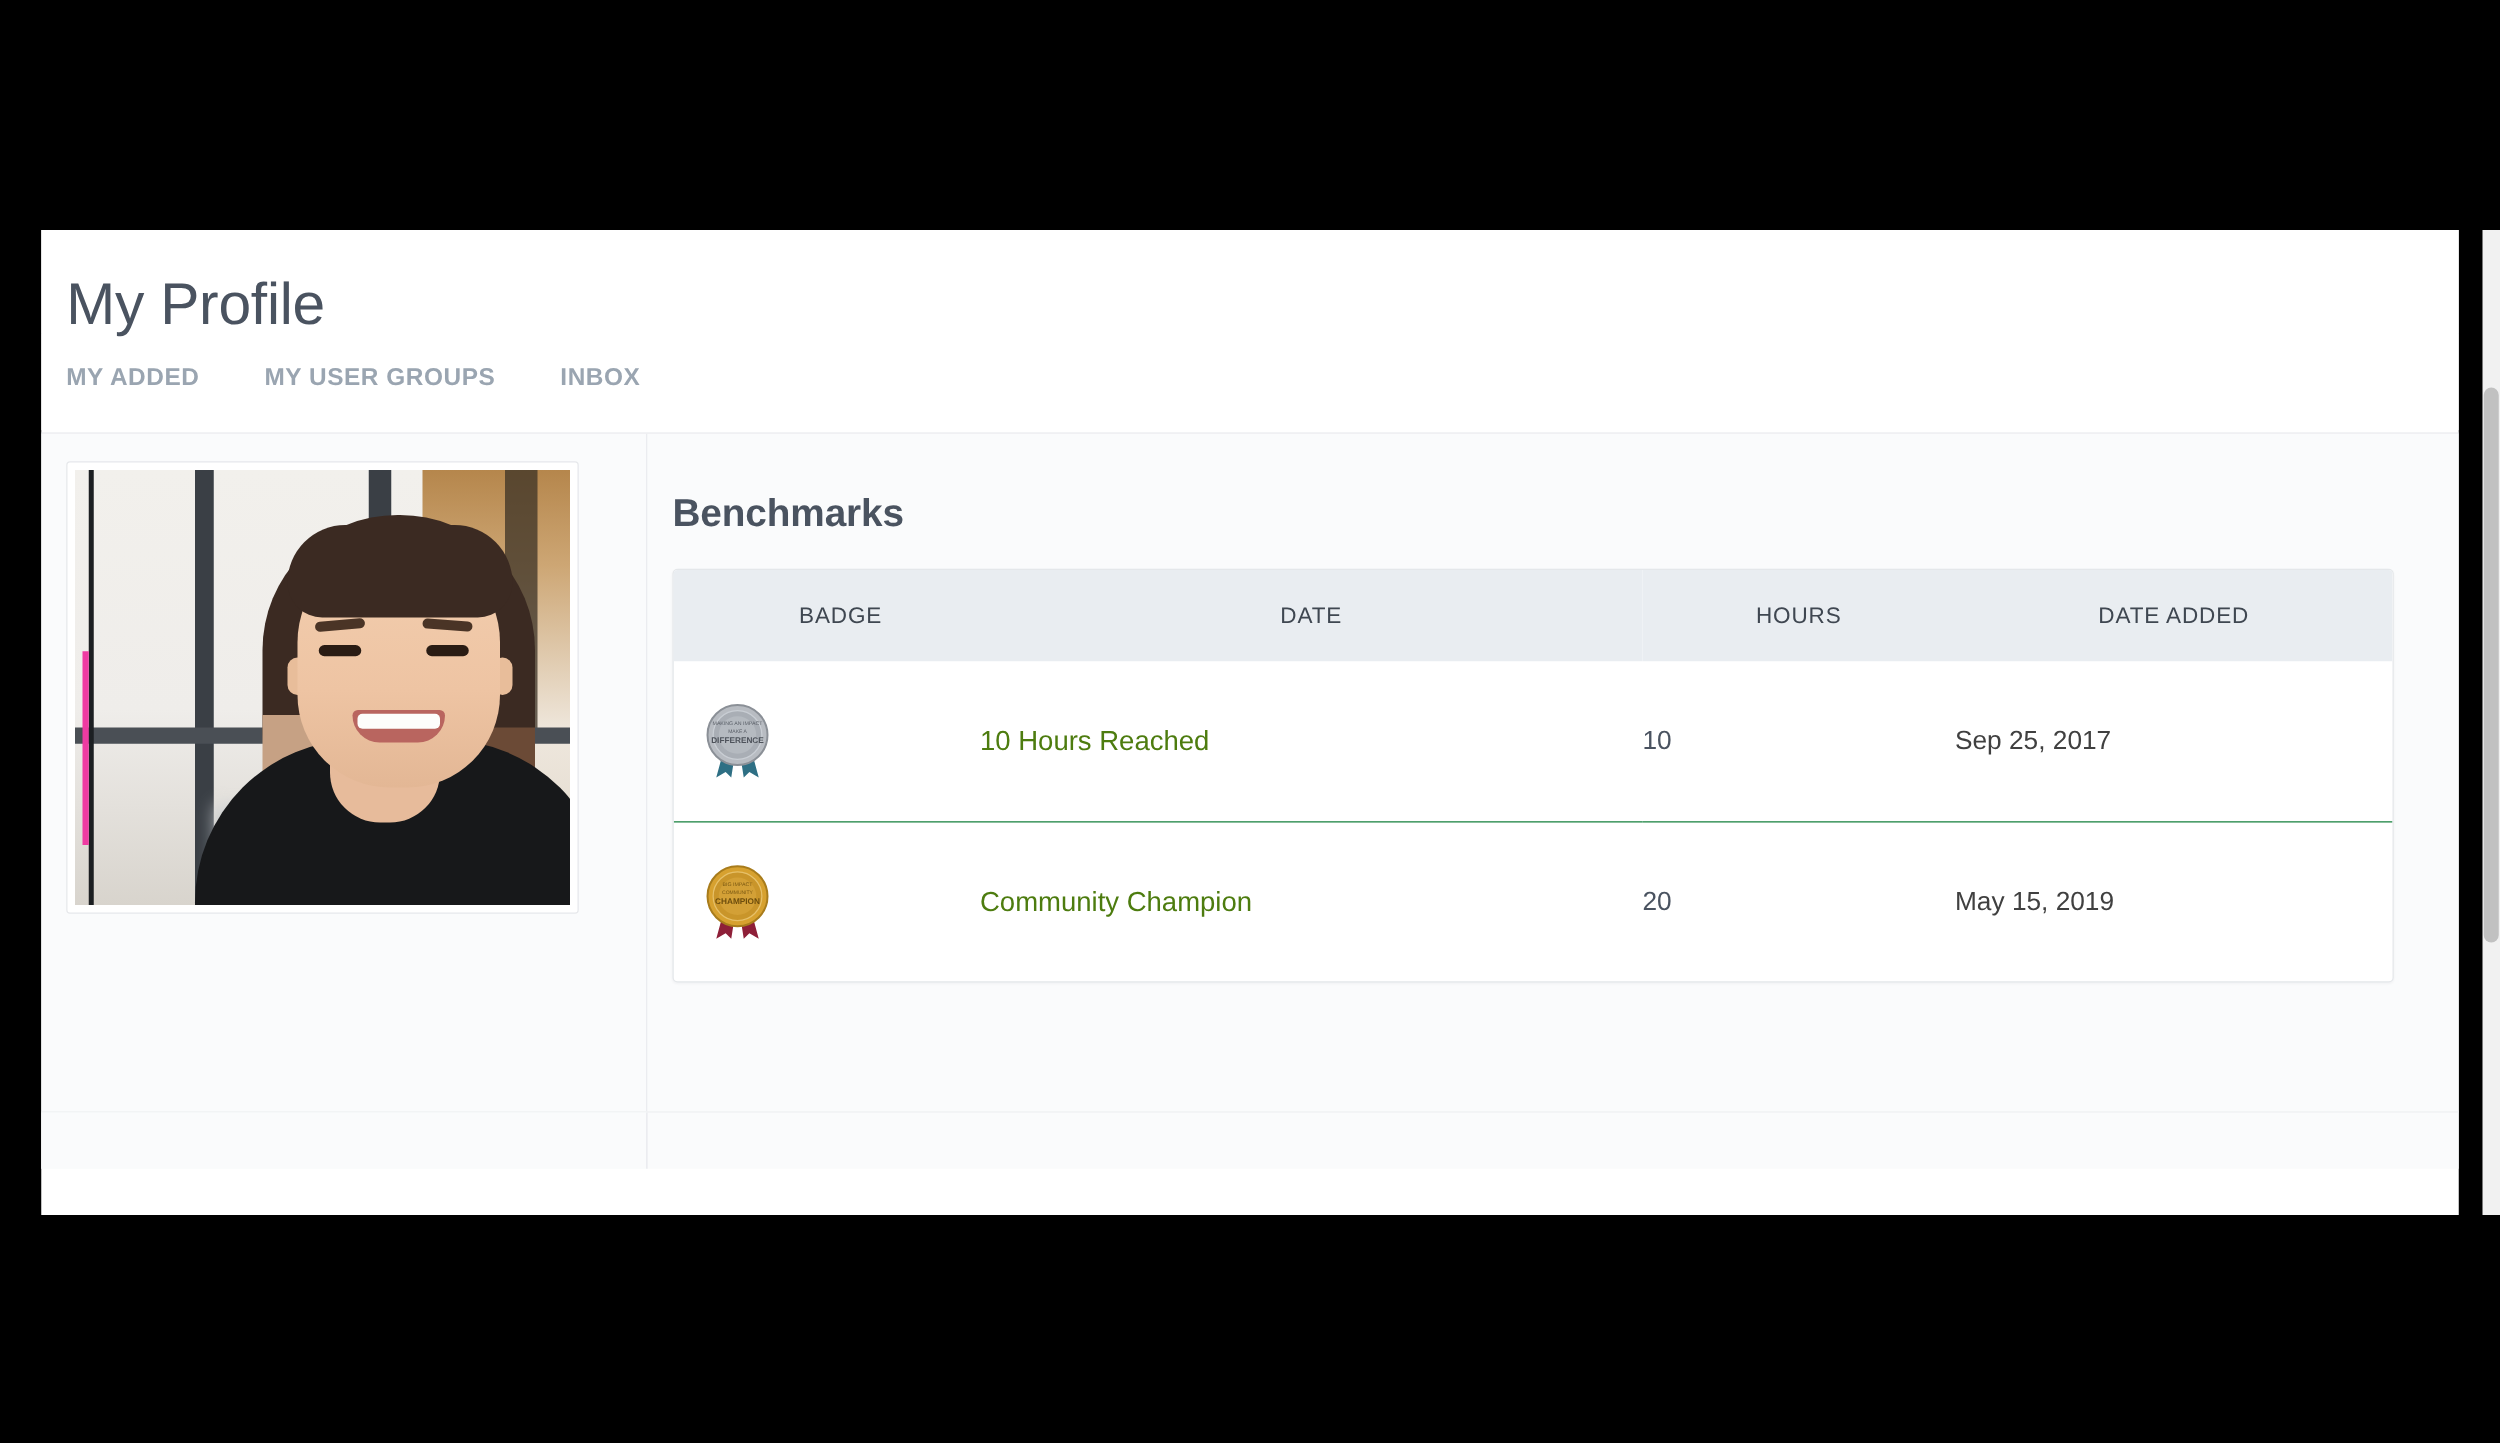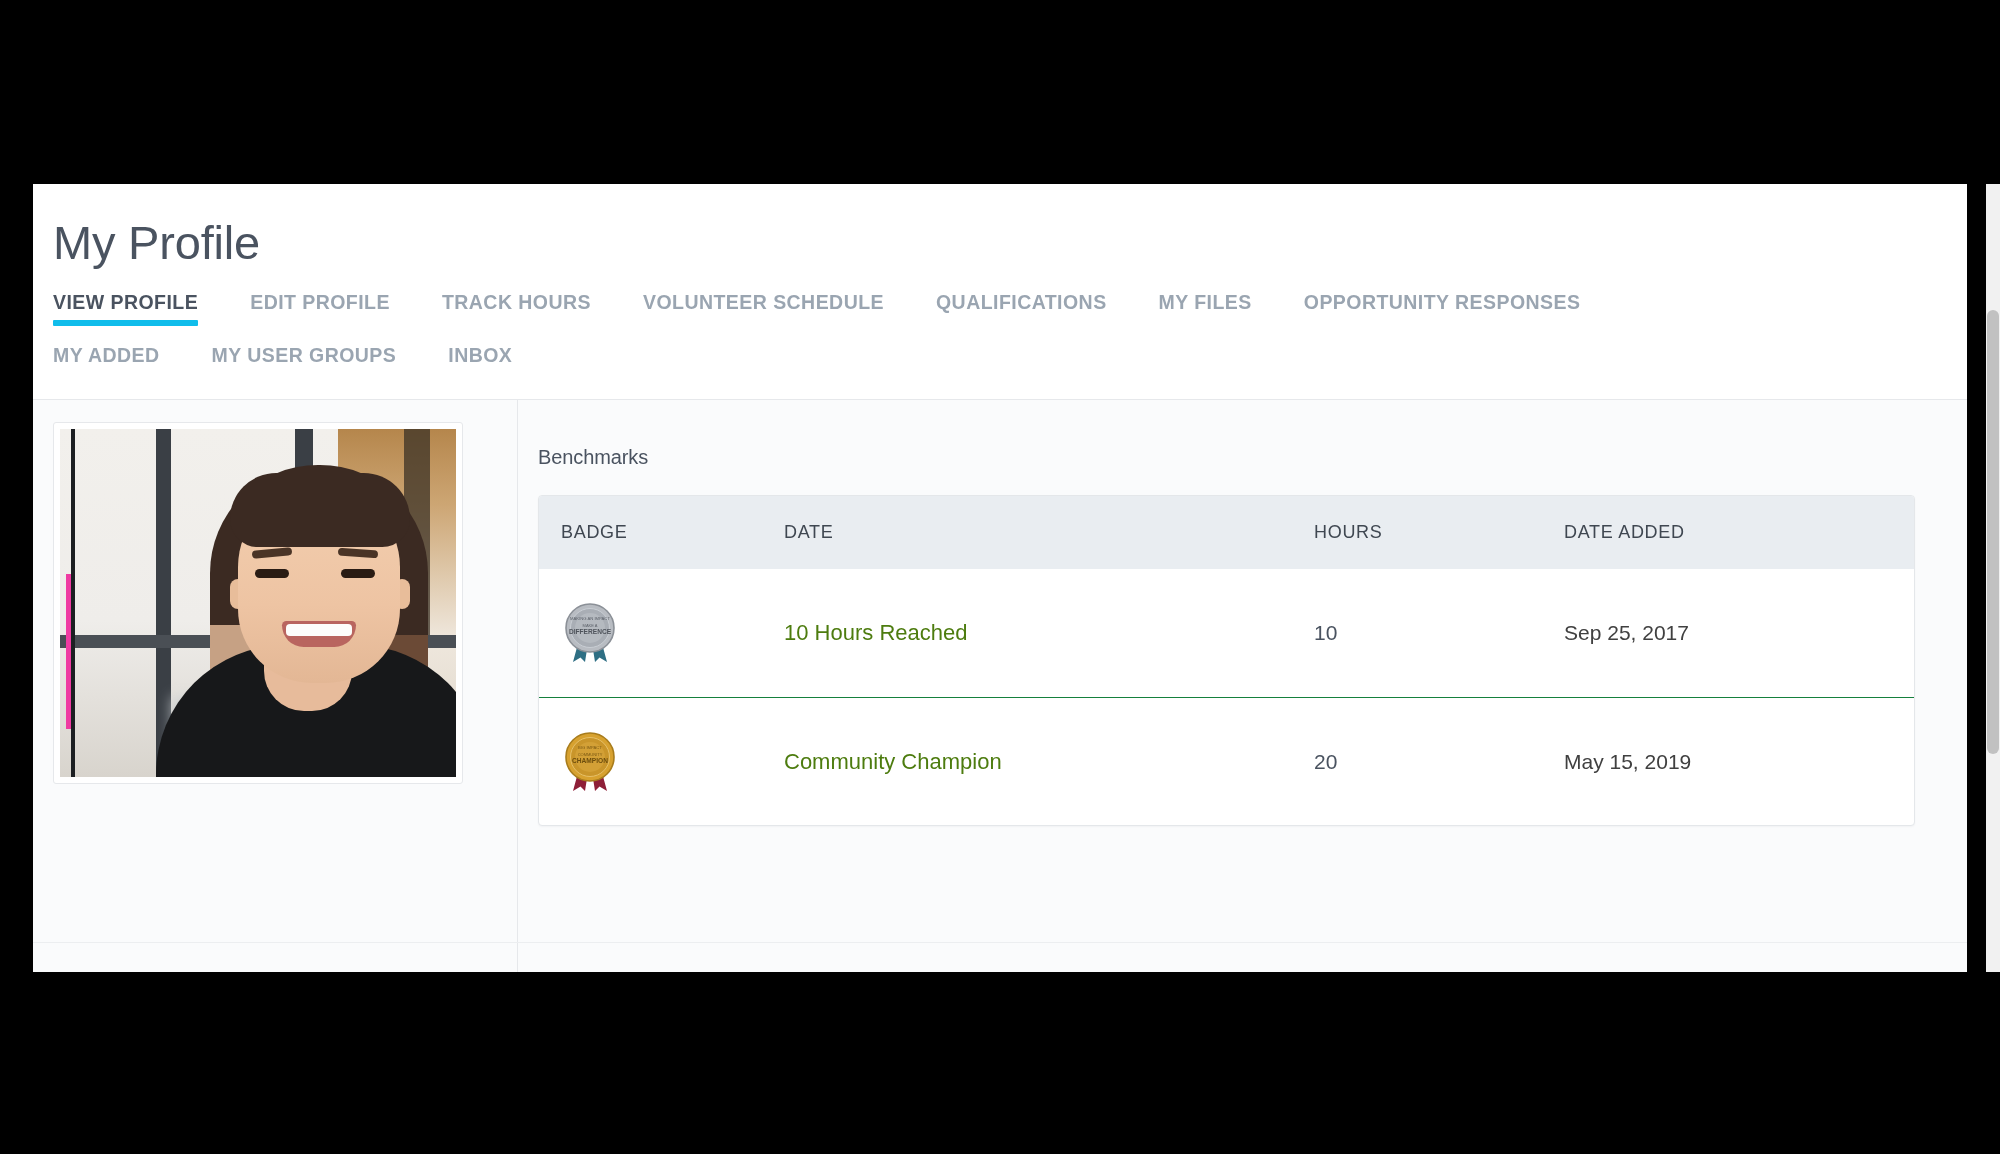--- a/index.html
+++ b/index.html
@@ -229,42 +229,42 @@
   }
   .photo .ear-l, .photo .ear-r {
     position: absolute; top: 150px; width: 16px; height: 30px;
     background: #e8bd9a; border-radius: 8px;
   }
   .photo .ear-l { left: 170px; }
   .photo .ear-r { left: 334px; }
 
   
   .section-title {
-    font-size: 20px;
-    font-weight: 400;
+    font-size: 31px;
+    font-weight: 700;
     color: #4a5360;
     margin-bottom: 26px;
     letter-spacing: -0.1px;
   }
 
   .table-card {
     background: #ffffff;
     border: 1px solid #e4e7ea;
     border-radius: 4px;
     overflow: hidden;
     box-shadow: 0 1px 2px rgba(20,30,45,.04);
   }
   table.bench {
     width: 100%;
     border-collapse: collapse;
     table-layout: fixed;
   }
   table.bench thead th {
     background: #e9edf1;
-    text-align: left;
+    text-align: center;
     font-size: 18px;
     font-weight: 400;
     color: #3f4751;
     letter-spacing: 0.7px;
     padding: 26px 0 26px 0;
     border: 0;
   }
   table.bench tbody td {
     border-top: 1px solid #15803d;
     padding: 0;
@@ -332,29 +332,20 @@
 
 <div id="screen">
 
   <div id="page">
 
     <div class="page-header">
       <h1 class="page-title">My Profile</h1>
     </div>
 
     <div class="tabs-wrap">
-      <div class="tabs-row">
-        <div class="tab active">VIEW PROFILE</div>
-        <div class="tab">EDIT PROFILE</div>
-        <div class="tab">TRACK HOURS</div>
-        <div class="tab">VOLUNTEER SCHEDULE</div>
-        <div class="tab">QUALIFICATIONS</div>
-        <div class="tab">MY FILES</div>
-        <div class="tab">OPPORTUNITY RESPONSES</div>
-      </div>
       <div class="tabs-row">
         <div class="tab">MY ADDED</div>
         <div class="tab">MY USER GROUPS</div>
         <div class="tab">INBOX</div>
       </div>
     </div>
     <div class="tabs-divider"></div>
 
     <div class="body-cols">
 

